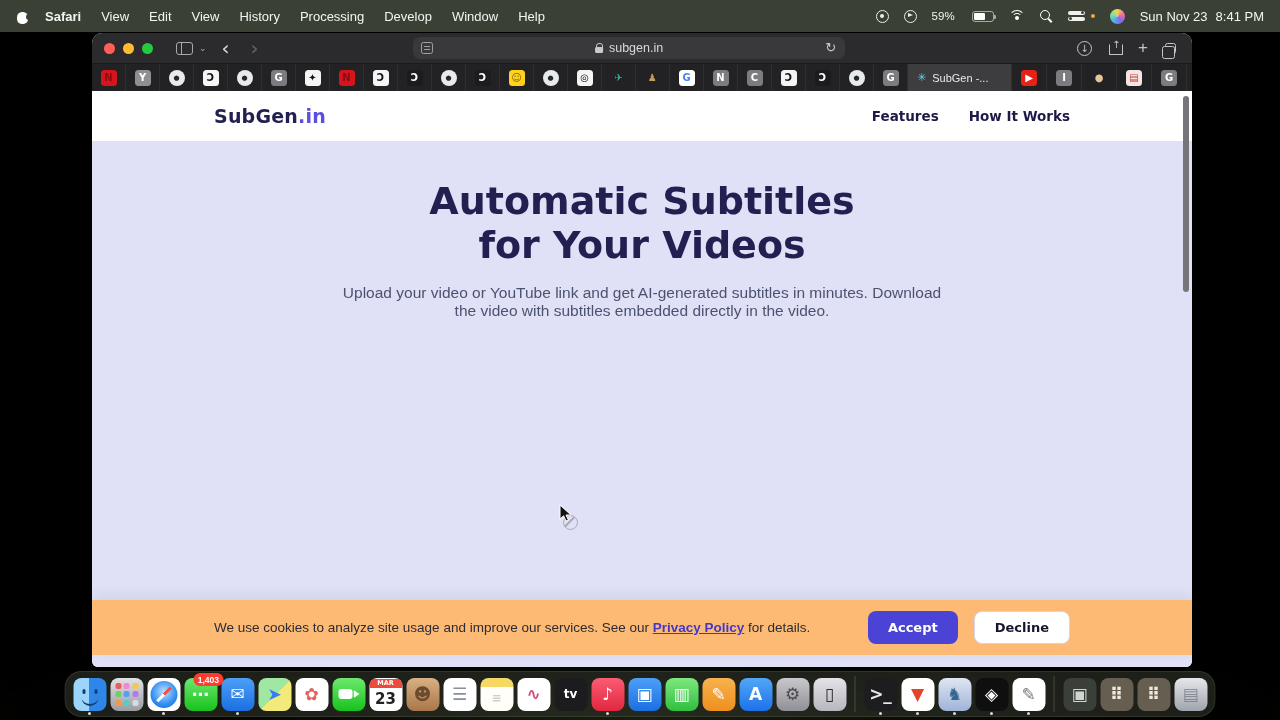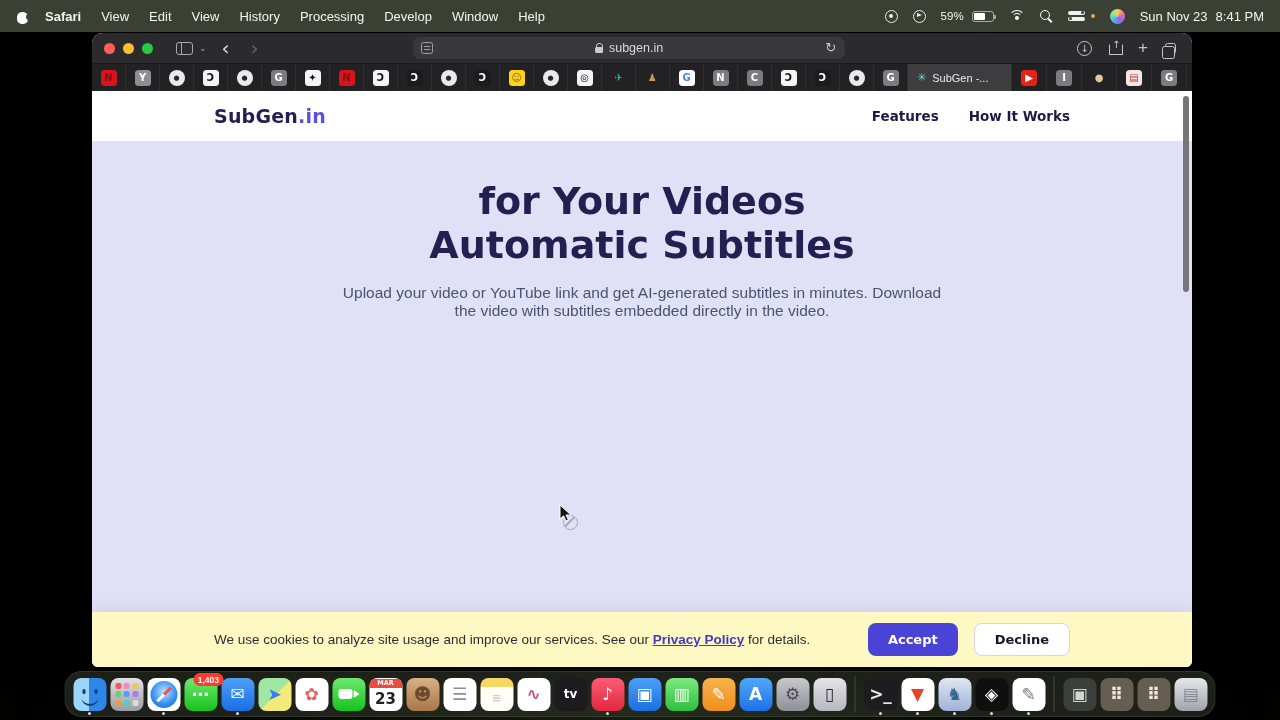--- a/index.html
+++ b/index.html
@@ -22,21 +22,21 @@
   .apple::after{ content:""; position:absolute; right:-3px; top:5px; width:6px; height:6px;
     background:#3a4134; border-radius:50%; }
   .mb-item{ padding:0 10px; }
   .mb-item.bold{ font-weight:bold; }
   .mb-status{ margin-left:auto; display:flex; align-items:center; gap:15px; }
   .rec-ic{ width:13px; height:13px; border:1.5px solid #ececec; border-radius:50%; position:relative;}
   .rec-ic::after{ content:""; position:absolute; left:3px; top:3px; width:4px; height:4px; background:#ececec; border-radius:50%;}
   .play-ic{ width:13px; height:13px; border:1.5px solid #ececec; border-radius:50%; position:relative;}
   .play-ic::after{ content:""; position:absolute; left:3.5px; top:2.5px; border-left:5px solid #ececec;
     border-top:2.5px solid transparent; border-bottom:2.5px solid transparent;}
-  .bat-wrap{ display:flex; align-items:center; gap:8px; font-size:11.5px;}
+  .bat-wrap{ display:flex; align-items:center; gap:17px; font-size:11.5px;}
   .bat{ width:22px; height:11px; border:1px solid rgba(255,255,255,.55); border-radius:3px; position:relative;}
   .bat::after{ content:""; position:absolute; right:-3px; top:3px; width:2px; height:4px; background:rgba(255,255,255,.55); border-radius:0 1px 1px 0;}
   .bat i{ position:absolute; left:1px; top:1px; bottom:1px; width:59%; background:#fff; border-radius:1px;}
   .wifi{ width:16px; height:12px; position:relative;}
   .wifi s{ position:absolute; border:1.6px solid transparent; border-top-color:#fff; border-radius:50%;}
   .wifi s:nth-child(1){ width:16px; height:16px; left:0; top:0;}
   .wifi s:nth-child(2){ width:10px; height:10px; left:3px; top:3px;}
   .wifi s:nth-child(3){ width:4px; height:4px; left:6px; top:6px; border-top-color:#fff; background:#fff;}
   .srch{ width:13px; height:13px; position:relative;}
   .srch::before{ content:""; position:absolute; left:0; top:0; width:8px; height:8px; border:1.6px solid #fff; border-radius:50%;}
@@ -109,21 +109,21 @@
   .card{ position:absolute; left:256px; top:267px; width:586px; height:330px; background:#fff;
     border-radius:14px; box-shadow:0 10px 30px rgba(40,40,90,.08); text-align:center; padding:34px 23px 0;}
   .card h2{ font-family:"DejaVu Sans",sans-serif; font-weight:bold; font-size:19.5px; color:#221f51;}
   .progress{ margin-top:21px; height:7px; background:#e4e6ec; border-radius:4px; overflow:hidden;}
   .progress i{ display:block; height:100%; width:0%; background:#5a50e0; border-radius:4px;}
   .pct{ margin-top:9px; font-size:11.5px; color:#9aa0ac;}
   .msg{ margin-top:17px; font-size:15.5px; color:#3d4457;}
   .transcriptions{ margin-top:70px; font-family:"DejaVu Sans",sans-serif; font-weight:bold; font-size:20px; color:#221f51;}
 
   
-  .cookie{ position:absolute; left:0; right:0; bottom:0; height:55px; background:#fef9c3;
+  .cookie{ position:absolute; left:0; right:0; bottom:12px; height:55px; background:#fdba74;
     box-shadow:0 -4px 14px rgba(0,0,0,.07); display:flex; align-items:center; padding:0 122px; z-index:5;}
   .cookie-text{ font-size:13.5px; color:#2b2b33;}
   .cookie-text a{ color:#4338ca; text-decoration:underline; font-weight:bold; cursor:pointer;}
   .cookie-btns{ margin-left:auto; display:flex; gap:16px;}
   .btn{ font-family:"DejaVu Sans",sans-serif; font-weight:bold; font-size:13px; border-radius:8px;
     padding:8px 20px; border:none; cursor:pointer;}
   .btn.accept{ background:#4a43d6; color:#fff;}
   .btn.decline{ background:#fff; color:#17142e; border:1px solid #d6d3e6;}
 
   .scrollbar{ position:absolute; right:3px; top:63px; width:6px; height:196px; background:#76767a; border-radius:3px; z-index:8;}
@@ -337,22 +337,22 @@
     <div class="siteheader">
       <span class="logo"><span>SubGen</span><span class="accent">.in</span></span>
       <span class="sitenav">
         <span>Features</span>
         <span>How It Works</span>
       </span>
     </div>
 
     <div class="hero">
       <h1>
+        <div>Automatic Subtitles</div>
         <div>for Your Videos</div>
-        <div>Automatic Subtitles</div>
       </h1>
       <p class="sub">Upload your video or YouTube link and get AI-generated subtitles in minutes. Download the video with subtitles embedded directly in the video.</p>
     </div>
 
 
     <div class="cookie">
       <span class="cookie-text">
         <span>We use cookies to analyze site usage and improve our services. See our </span><a>Privacy Policy</a><span> for details.</span>
       </span>
       <span class="cookie-btns">

